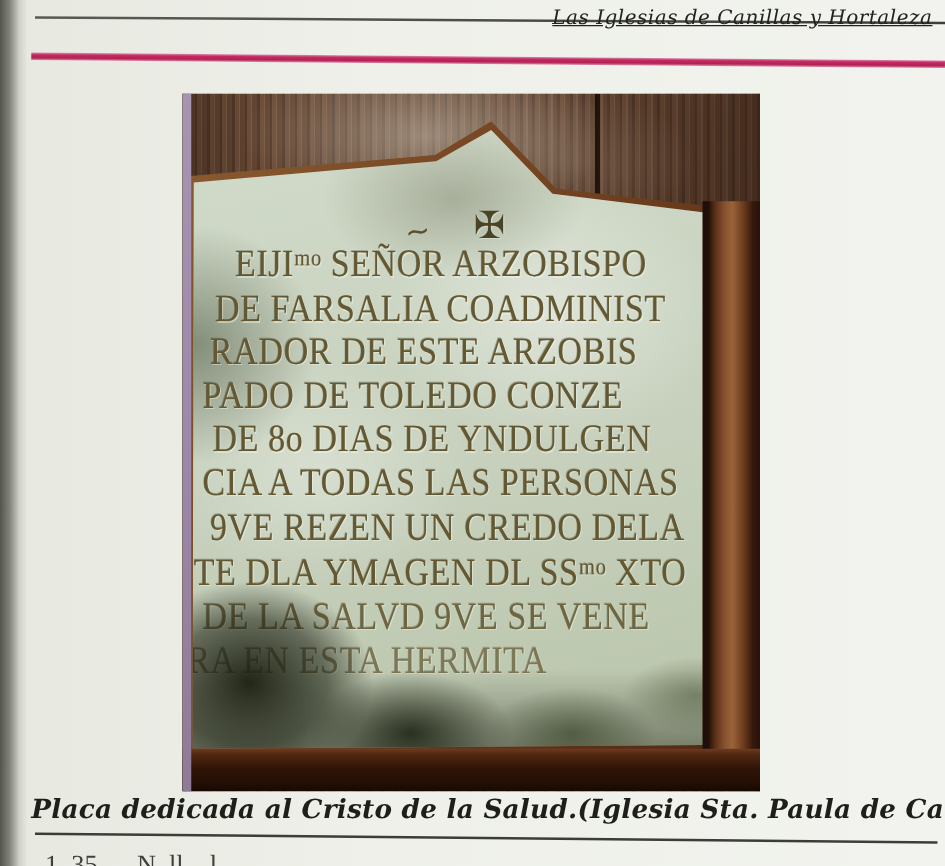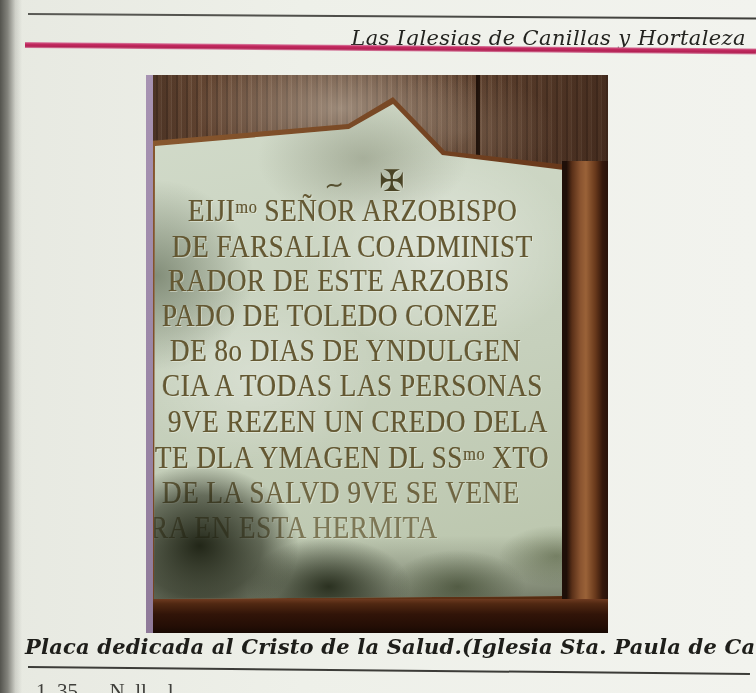--- a/index.html
+++ b/index.html
@@ -8,22 +8,22 @@
   #page{position:relative;width:756px;height:693px;
         background:linear-gradient(90deg,#e7e9e1 0%,#eef0e9 40%,#f2f3ee 100%);}
 
   
   .scan-shadow{position:absolute;left:0;top:0;width:22px;height:693px;
     background:linear-gradient(90deg,#54544e 0%,#83837c 35%,rgba(160,160,152,.35) 70%,transparent 100%);}
 
   
   .rule-thin-top{position:absolute;left:28px;top:13px;width:728px;height:2px;
     background:linear-gradient(90deg,#5a5a55,#3e3e3a);transform:rotate(.35deg);transform-origin:left center;}
-  .page-title{position:absolute;top:26px;right:10px;font-style:italic;font-size:21px;
-    color:#23231f;letter-spacing:.4px;white-space:nowrap;}
+  .page-title{position:absolute;top:4px;right:10px;font-style:italic;font-size:16px;
+    color:#23231f;letter-spacing:.4px;white-space:nowrap;text-decoration:underline;}
   .rule-accent{position:absolute;left:25px;top:42px;width:731px;height:6px;
     background:linear-gradient(180deg,#da8aa9 0%,#c42a61 30%,#b32153 70%,#d887a6 100%);
     transform:rotate(.5deg);transform-origin:left center;}
 
   
   .photo{position:absolute;left:146px;top:75px;width:462px;height:558px;overflow:hidden;
     background:
       radial-gradient(ellipse 45% 18% at 42% 6%,rgba(205,195,180,.55),transparent 70%),
       radial-gradient(ellipse 30% 15% at 68% 10%,rgba(150,130,110,.35),transparent 70%),
       linear-gradient(90deg,rgba(30,15,8,.35) 0%,transparent 12%,transparent 62%,rgba(35,16,8,.45) 100%),

